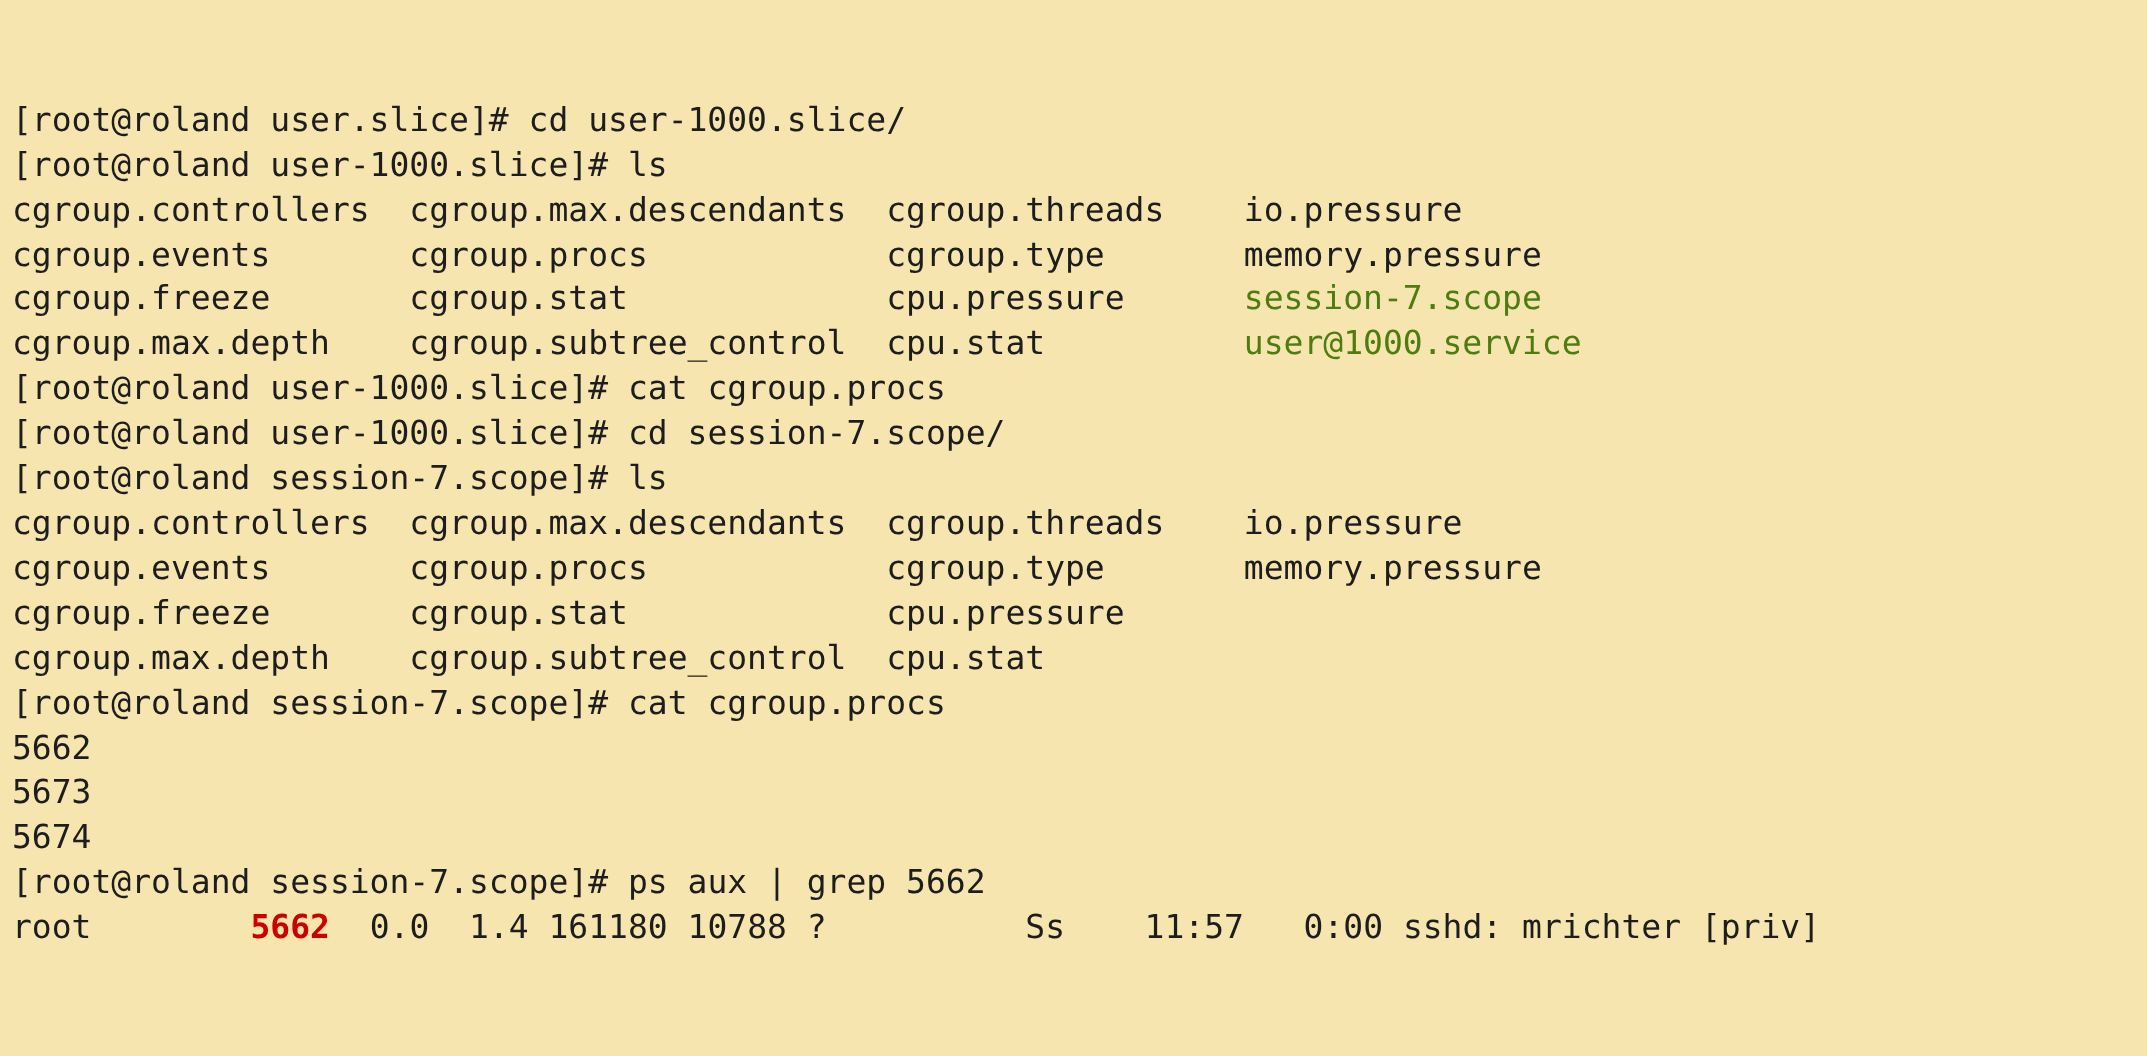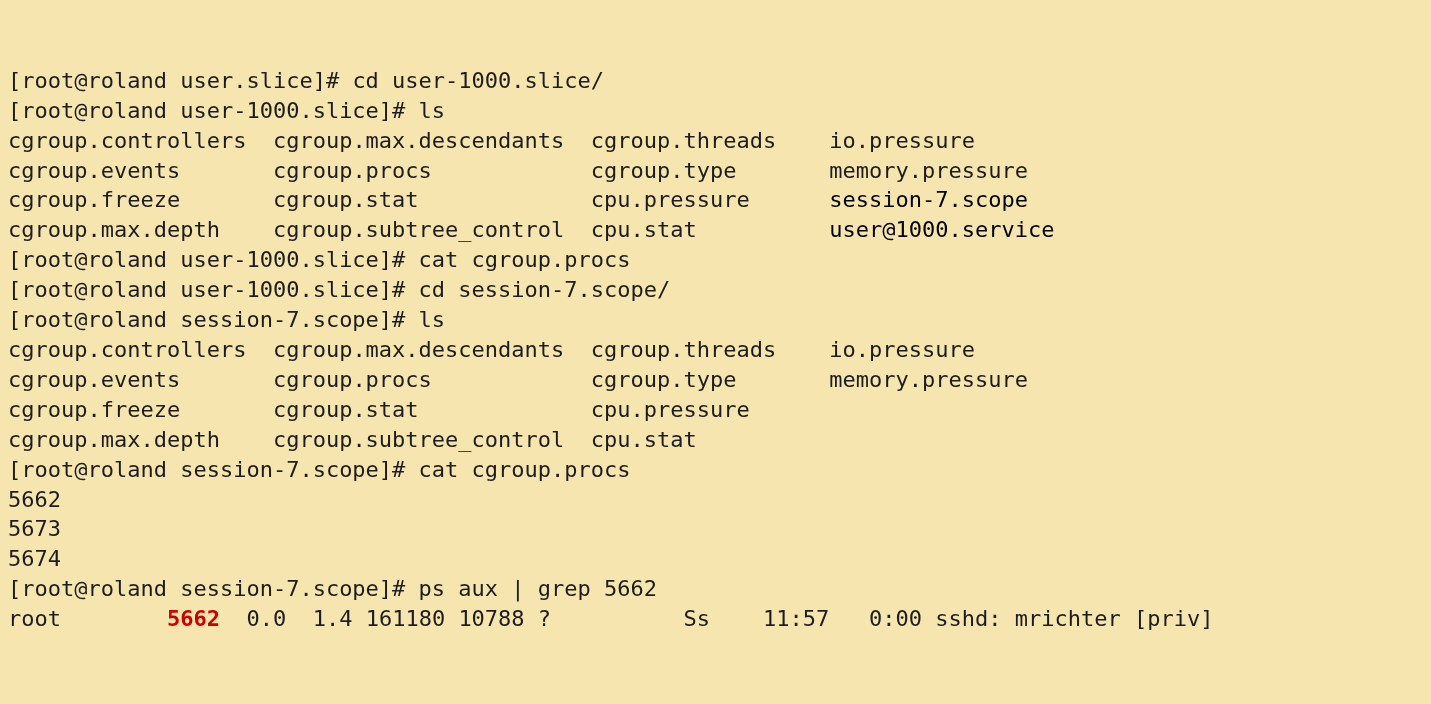--- a/index.html
+++ b/index.html
@@ -7,21 +7,21 @@
     background:#f6e5af;
     color:#1d1d1d;
     font-family:"DejaVu Sans Mono","Liberation Mono","Courier New",monospace;
     font-size:22px;
     line-height:1.36;
     padding:6px 8px 10px 8px;
     white-space:pre;
     width:1431px;
     box-sizing:border-box;
   }
-  .dir{color:#000000}
+  .dir{color:#4d7c0f}
   .hl-red{color:#c00;font-weight:bold}
   .line{display:block}
 </style>
 </head>
 <body>
 
 <div id="term"><span class="line"><span>[root@roland user.slice]# </span><span>cd user-1000.slice/</span></span><span class="line"><span>[root@roland user-1000.slice]# </span><span>ls</span></span><span class="line"><span>cgroup.controllers  </span><span>cgroup.max.descendants  </span><span>cgroup.threads    </span><span>io.pressure</span></span><span class="line"><span>cgroup.events       </span><span>cgroup.procs            </span><span>cgroup.type       </span><span>memory.pressure</span></span><span class="line"><span>cgroup.freeze       </span><span>cgroup.stat             </span><span>cpu.pressure      </span><span class="dir">session-7.scope</span></span><span class="line"><span>cgroup.max.depth    </span><span>cgroup.subtree_control  </span><span>cpu.stat          </span><span class="dir">user@1000.service</span></span><span class="line"><span>[root@roland user-1000.slice]# </span><span>cat cgroup.procs</span></span><span class="line"><span>[root@roland user-1000.slice]# </span><span>cd session-7.scope/</span></span><span class="line"><span>[root@roland session-7.scope]# </span><span>ls</span></span><span class="line"><span>cgroup.controllers  </span><span>cgroup.max.descendants  </span><span>cgroup.threads    </span><span>io.pressure</span></span><span class="line"><span>cgroup.events       </span><span>cgroup.procs            </span><span>cgroup.type       </span><span>memory.pressure</span></span><span class="line"><span>cgroup.freeze       </span><span>cgroup.stat             </span><span>cpu.pressure      </span></span><span class="line"><span>cgroup.max.depth    </span><span>cgroup.subtree_control  </span><span>cpu.stat          </span></span><span class="line"><span>[root@roland session-7.scope]# </span><span>cat cgroup.procs</span></span><span class="line"><span>5662</span></span><span class="line"><span>5673</span></span><span class="line"><span>5674</span></span><span class="line"><span>[root@roland session-7.scope]# </span><span>ps aux | grep 5662</span></span><span class="line"><span>root        </span><span></span><span class="hl-red">5662</span><span>  </span><span>0.0  </span><span>1.4 </span><span>161180 </span><span>10788 </span><span>?          </span><span>Ss    </span><span>11:57   </span><span>0:00 </span><span>sshd: mrichter [priv]</span></span></div>
 
 
 </body></html>

